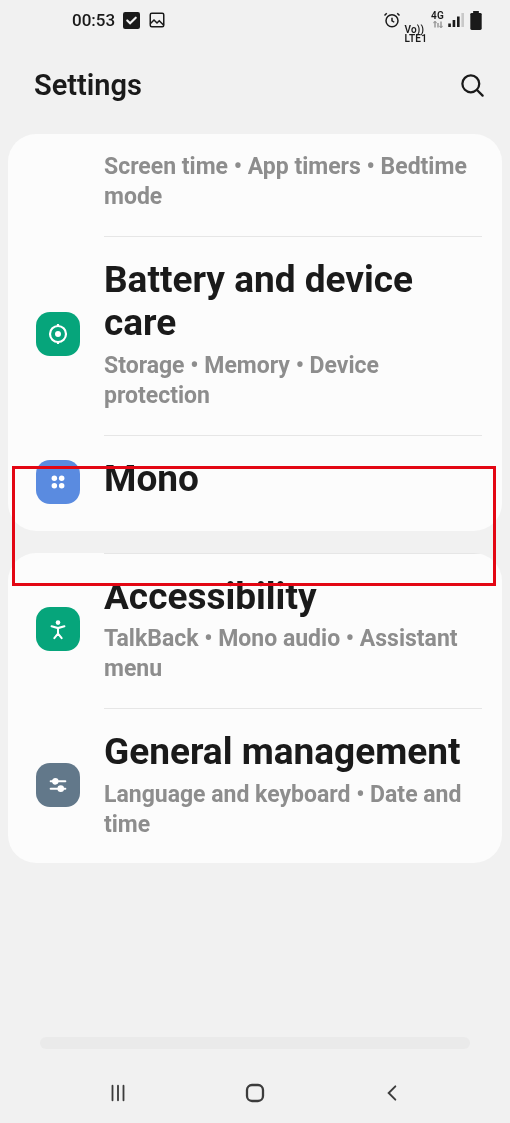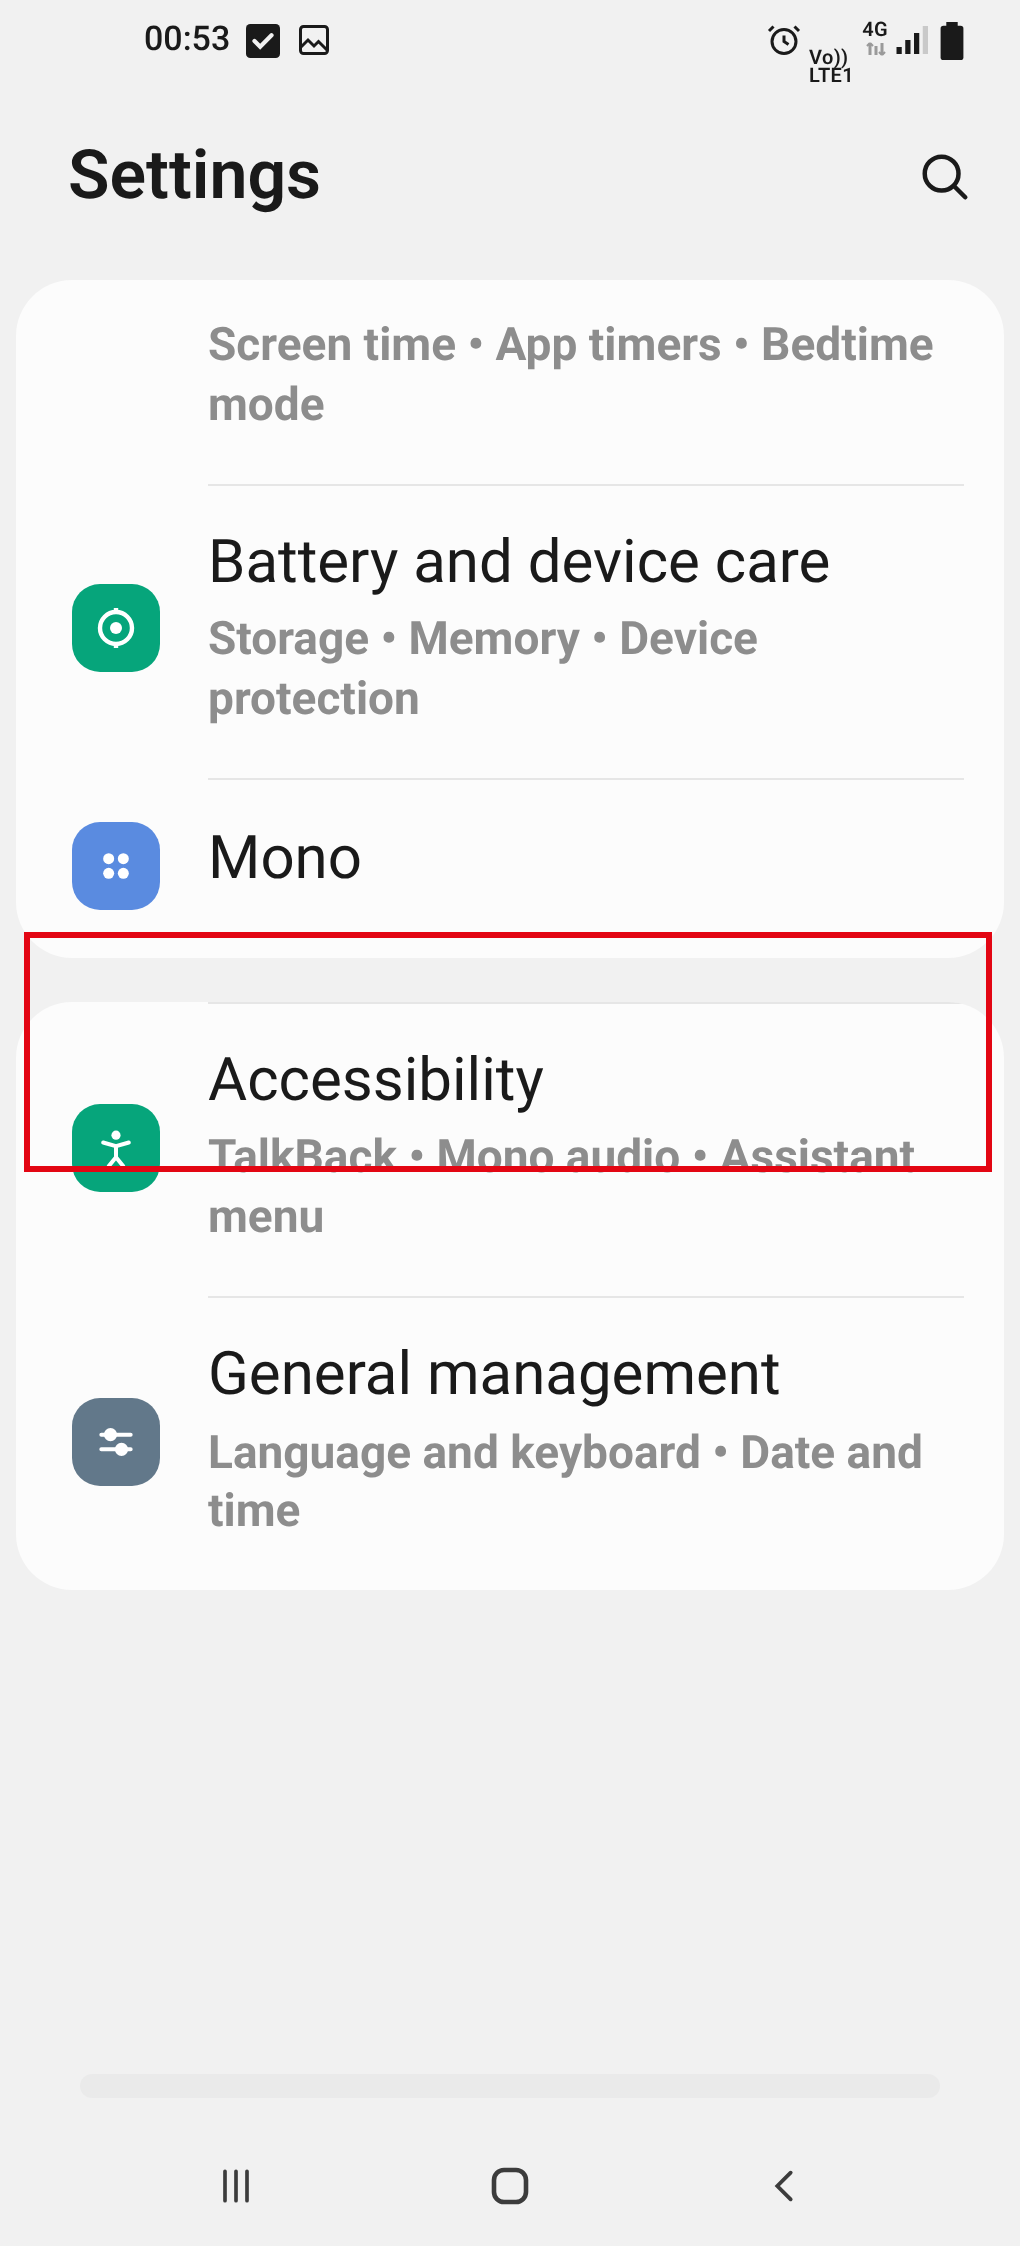--- a/index.html
+++ b/index.html
@@ -16,39 +16,39 @@
     }
     .status-left { display:flex; align-items:center; gap:8px; }
     .status-right { display:flex; align-items:center; gap:4px; }
     .status-ic { display:inline-flex; align-items:center; justify-content:center; }
     .status-txt-small { font-size:10px; line-height:9px; font-weight:600; letter-spacing:.2px; }
     
     .header {
       display:flex; justify-content:space-between; align-items:center;
       padding:28px 24px 32px 34px;
     }
-    .header h1 { font-size:34px; font-weight:600; }
+    .header h1 { font-size:29px; font-weight:600; }
     .search-btn { width:28px; height:28px; display:flex; align-items:center; justify-content:center; }
     
     .card {
       background:#fcfcfc; border-radius:28px; margin:0 8px 22px 8px; overflow:hidden;
     }
     .row {
       display:flex; align-items:center; padding:22px 24px 24px 24px; position:relative;
     }
     .row + .row::before,
     .divider::before {
       content:""; position:absolute; left:96px; right:20px; top:0; height:1px; background:#e6e6e6;
     }
     .ic-wrap { width:52px; flex:0 0 52px; display:flex; justify-content:center; align-items:center; }
     .ic {
       width:44px; height:44px; border-radius:14px; display:flex; align-items:center; justify-content:center;
     }
     .txt { flex:1; padding-left:20px; }
-    .title { font-size:30px; font-weight:400; line-height:1.18; margin-bottom:6px; }
+    .title { font-size:37px; font-weight:700; line-height:1.18; margin-bottom:6px; }
     .sub  { font-size:23px; font-weight:700; color:#8d8d8d; line-height:1.3; }
     .row.first-partial { padding-top:18px; }
     .row.first-partial .txt { padding-left:72px; } 
     .highlight {
       position:absolute; border:3px solid #e30613; pointer-events:none;
       left:12px; width:484px; top:466px; height:120px;
     }
     
     .scroll-ind {
       position:absolute; bottom:74px; left:50%; transform:translateX(-50%);

